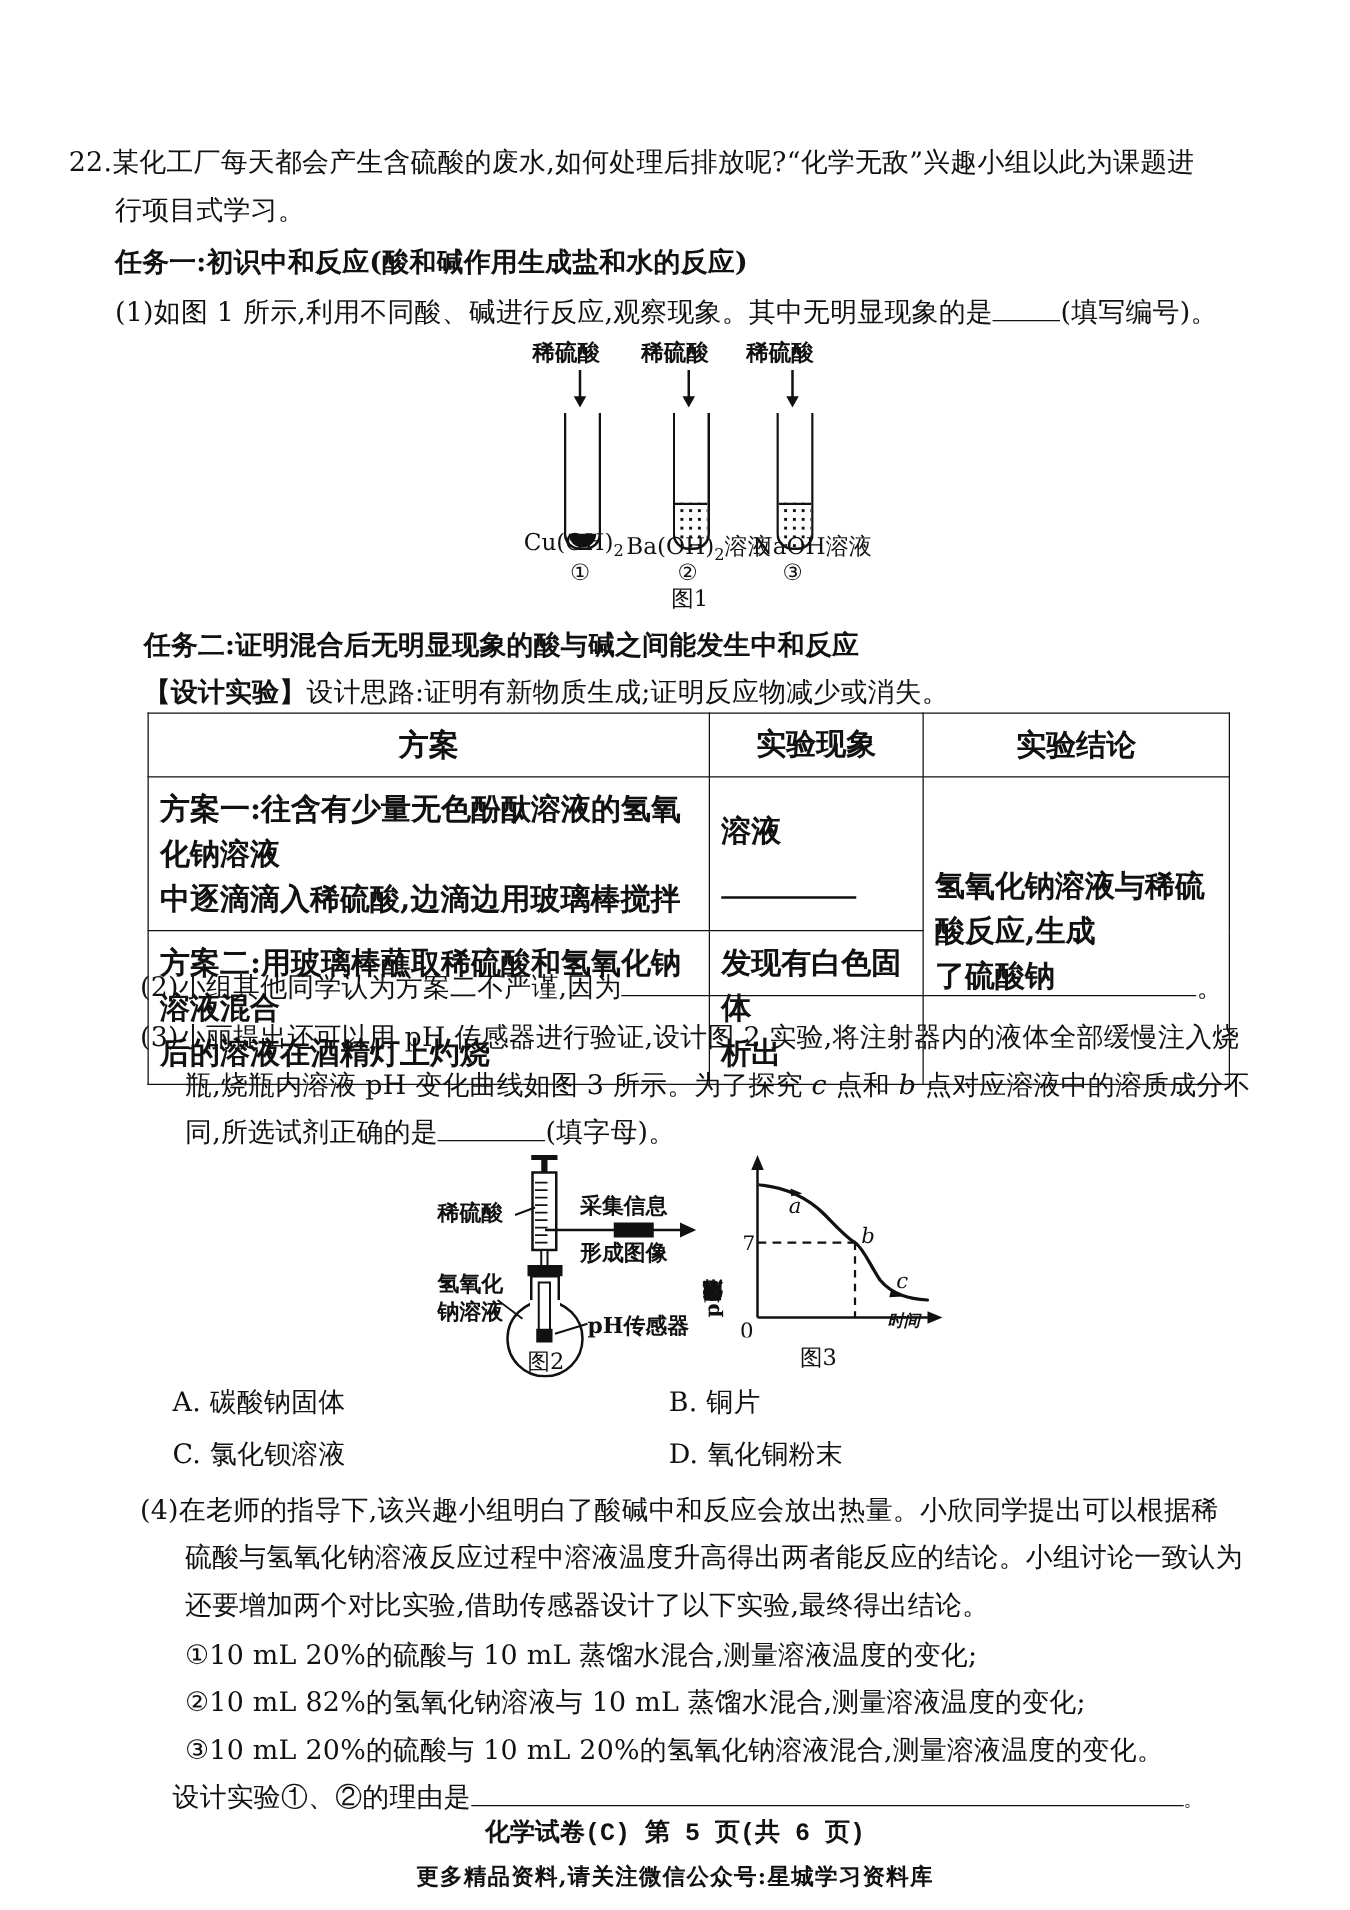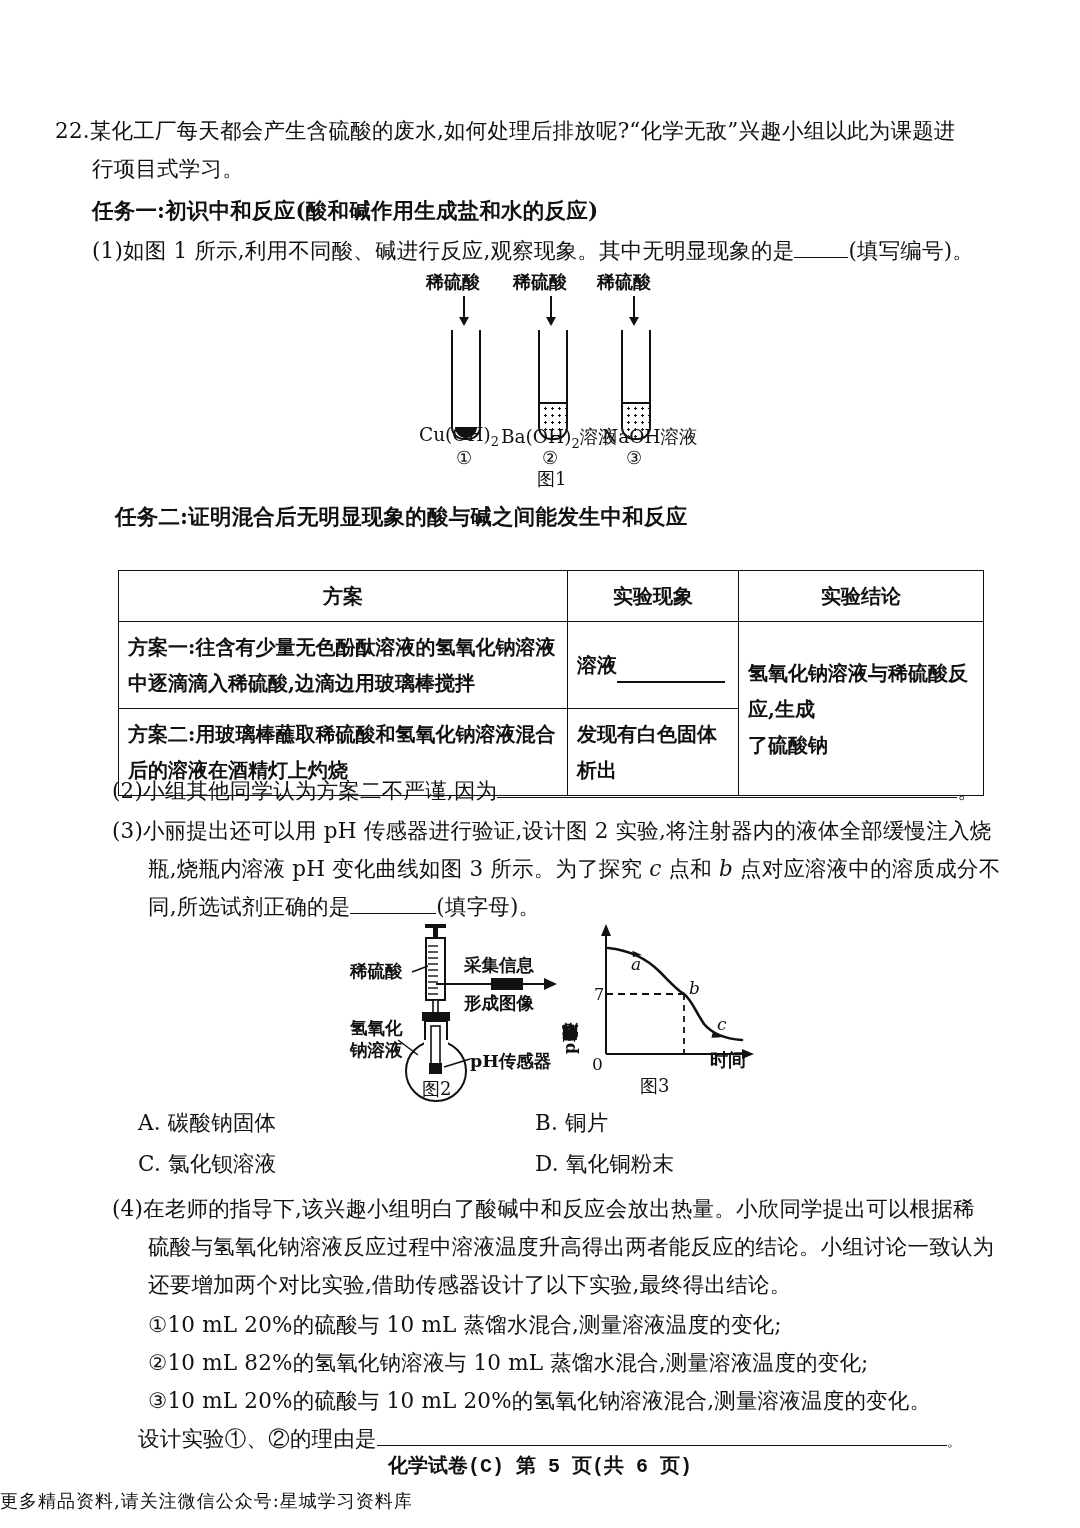--- a/index.html
+++ b/index.html
@@ -30,21 +30,21 @@
     height:19px;
   }
   .ital{font-style:italic;font-family:"DejaVu Serif","Liberation Serif",serif;}
 
   
   table.scheme{
     position:absolute;
     left:118px;top:570px;
     width:866px;
     border-collapse:collapse;
-    font-size:20px;
+    font-size:24px;
   }
   table.scheme td,table.scheme th{
     border:1.7px solid #111;
     padding:7px 9px;
     vertical-align:middle;
     font-weight:bold;
     line-height:36px;
   }
   table.scheme th{text-align:center;font-weight:bold;height:36px;}
   .col-a{width:430px;}
@@ -73,34 +73,34 @@
   .arrowdn{position:absolute;width:2px;background:#111;}
   .arrowdn:after{content:"";position:absolute;left:-4px;bottom:-8px;
         border-left:5px solid transparent;border-right:5px solid transparent;border-top:9px solid #111;}
 
   
   #fig2{position:absolute;left:352px;top:922px;width:248px;height:180px;}
   .f2t{position:absolute;font-size:17.5px;font-weight:bold;white-space:nowrap;line-height:22px;}
 
   
   #fig3{position:absolute;left:562px;top:918px;width:212px;height:186px;}
-  .f3t{position:absolute;font-size:18px;white-space:nowrap;}
+  .f3t{position:absolute;font-size:13px;white-space:nowrap;font-style:italic;}
   .ylabv{
     position:absolute;
     font-size:16px;font-weight:bold;
     writing-mode:vertical-rl;
     transform:rotate(180deg);
     white-space:nowrap;letter-spacing:0px;
   }
 
   .figcap{position:absolute;font-size:18px;white-space:nowrap;}
 
   
   .footer1{position:absolute;width:100%;text-align:center;font-size:20px;font-weight:bold;font-family:Liberation Mono, monospace;}
-  .footer2{position:absolute;width:100%;font-size:18px;font-weight:normal;letter-spacing:1px;}
+  .footer2{position:absolute;width:100%;text-align:center;font-size:18px;font-weight:bold;letter-spacing:1px;}
 </style>
 </head>
 <body>
 
 <div class="page">
 
   <div class="abs ln" style="left:55px;top:112px;">
     <span>22.</span><span>某化工厂每天都会产生含硫酸的废水,如何处理后排放呢?“化学无敌”兴趣小组以此为课题进</span>
   </div>
   <div class="abs ln" style="left:92px;top:150px;">行项目式学习。</div>
@@ -148,20 +148,23 @@
     </div>
 
     <div class="f1num" style="left:56px;top:183px;">①</div>
     <div class="f1num" style="left:142px;top:183px;">②</div>
     <div class="f1num" style="left:226px;top:183px;">③</div>
 
     <div class="figcap" style="left:137px;top:203px;">图1</div>
   </div>
 
   <div class="abs ln bold" style="left:115px;top:498px;">任务二:证明混合后无明显现象的酸与碱之间能发生中和反应</div>
+  <div class="abs ln" style="left:115px;top:536px;">
+    <span class="bold">【设计实验】</span><span>设计思路:证明有新物质生成;证明反应物减少或消失。</span>
+  </div>
 
   <table class="scheme">
     <tbody>
         <tr>
       <th class="col-a">方案</th>
       <th class="col-b">实验现象</th>
       <th class="col-c">实验结论</th>
     </tr>
     <tr>
       <td>

